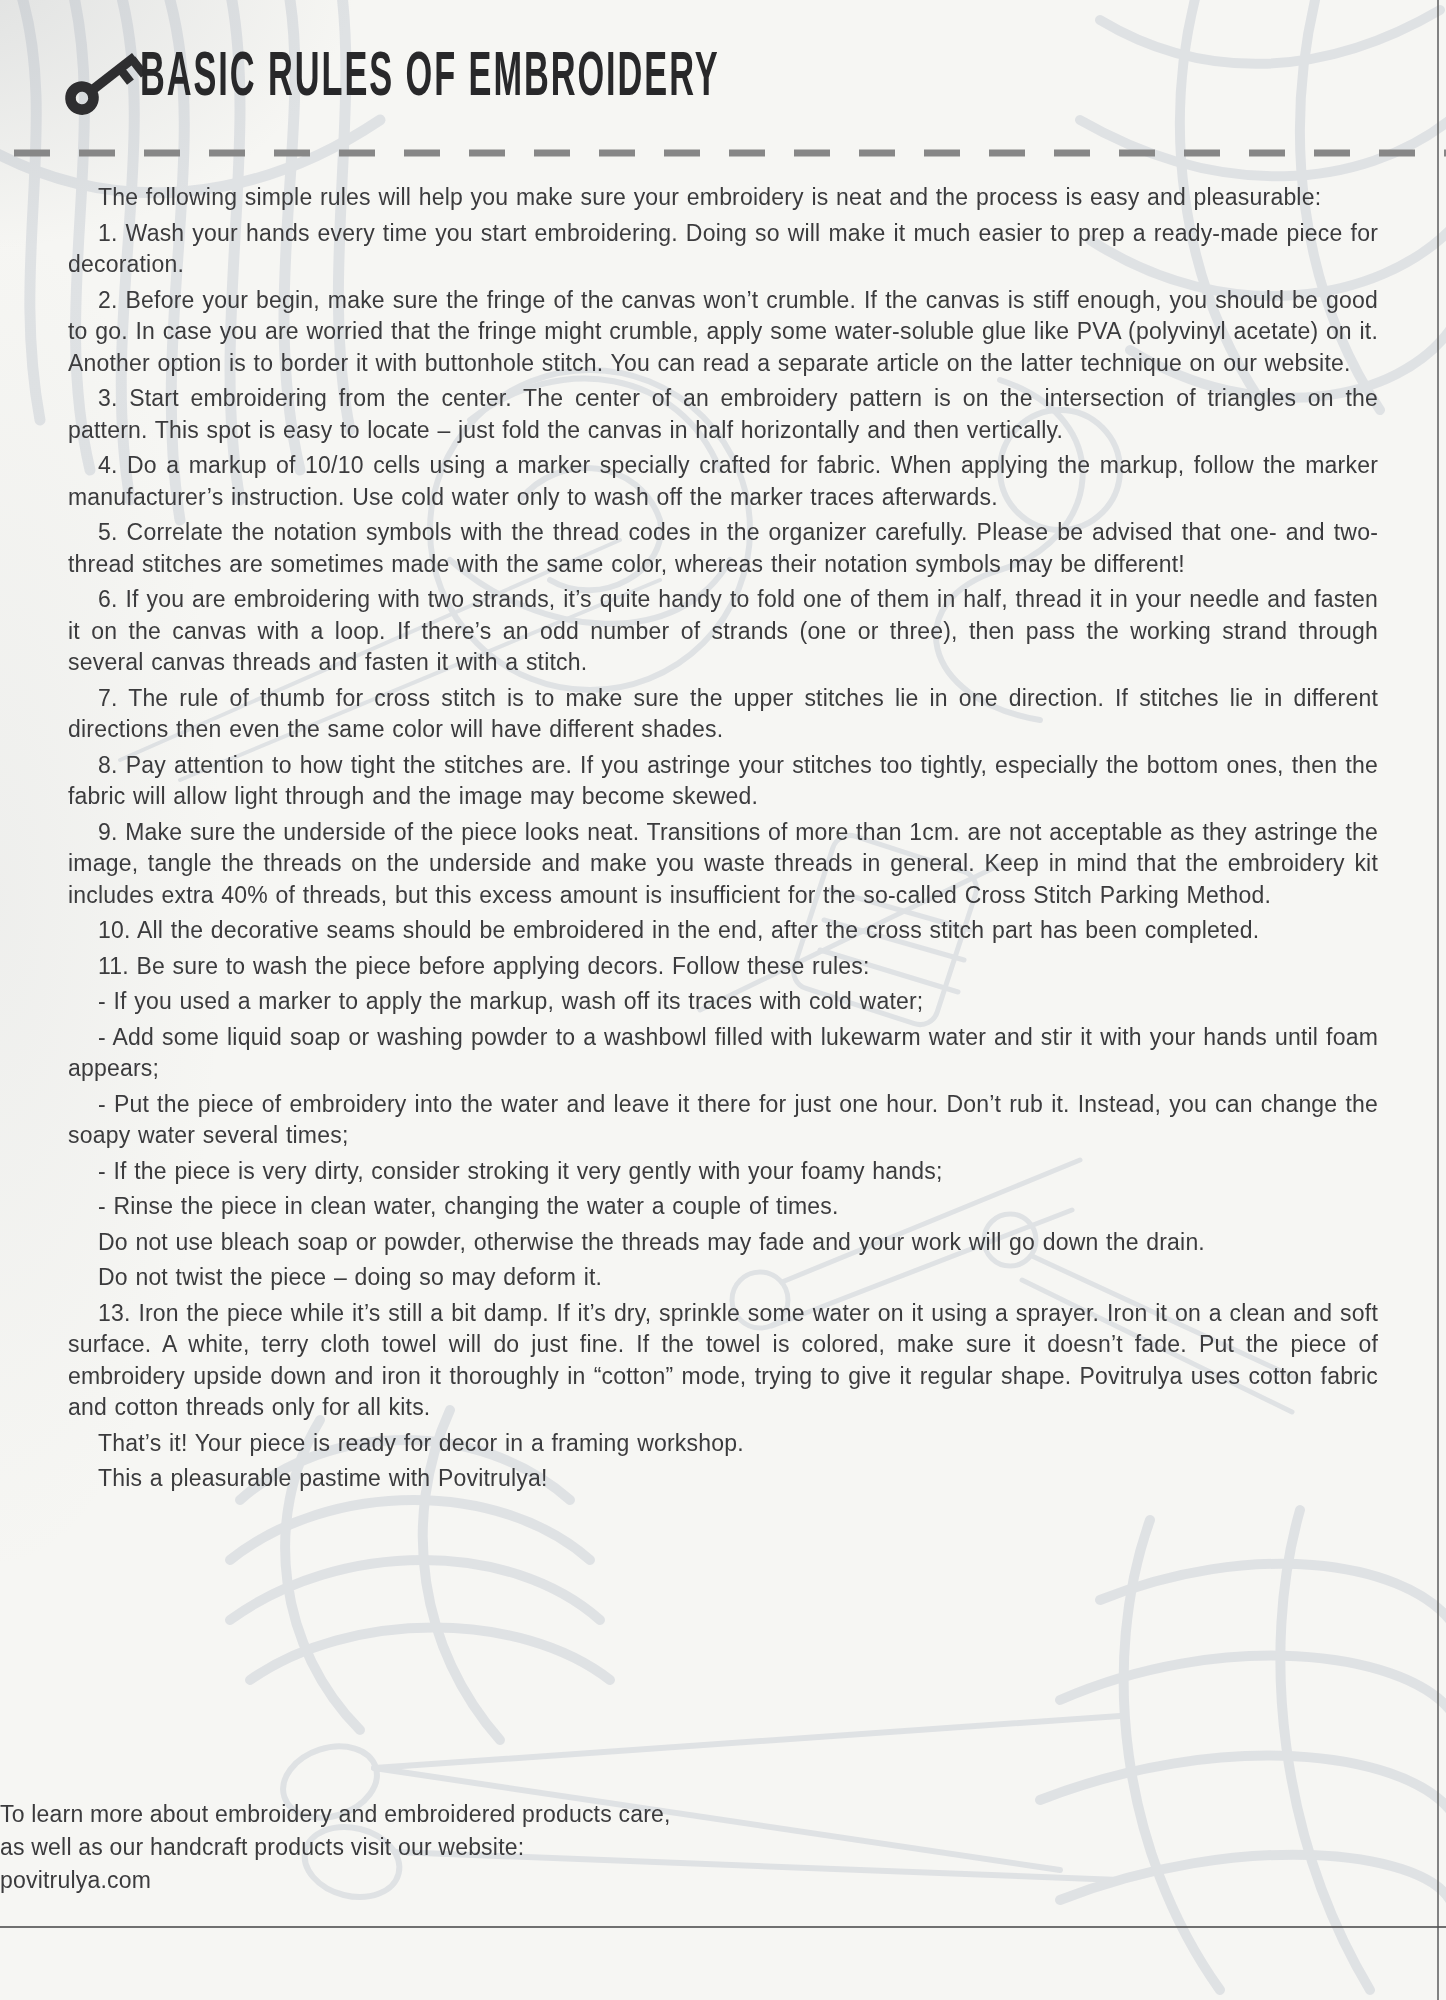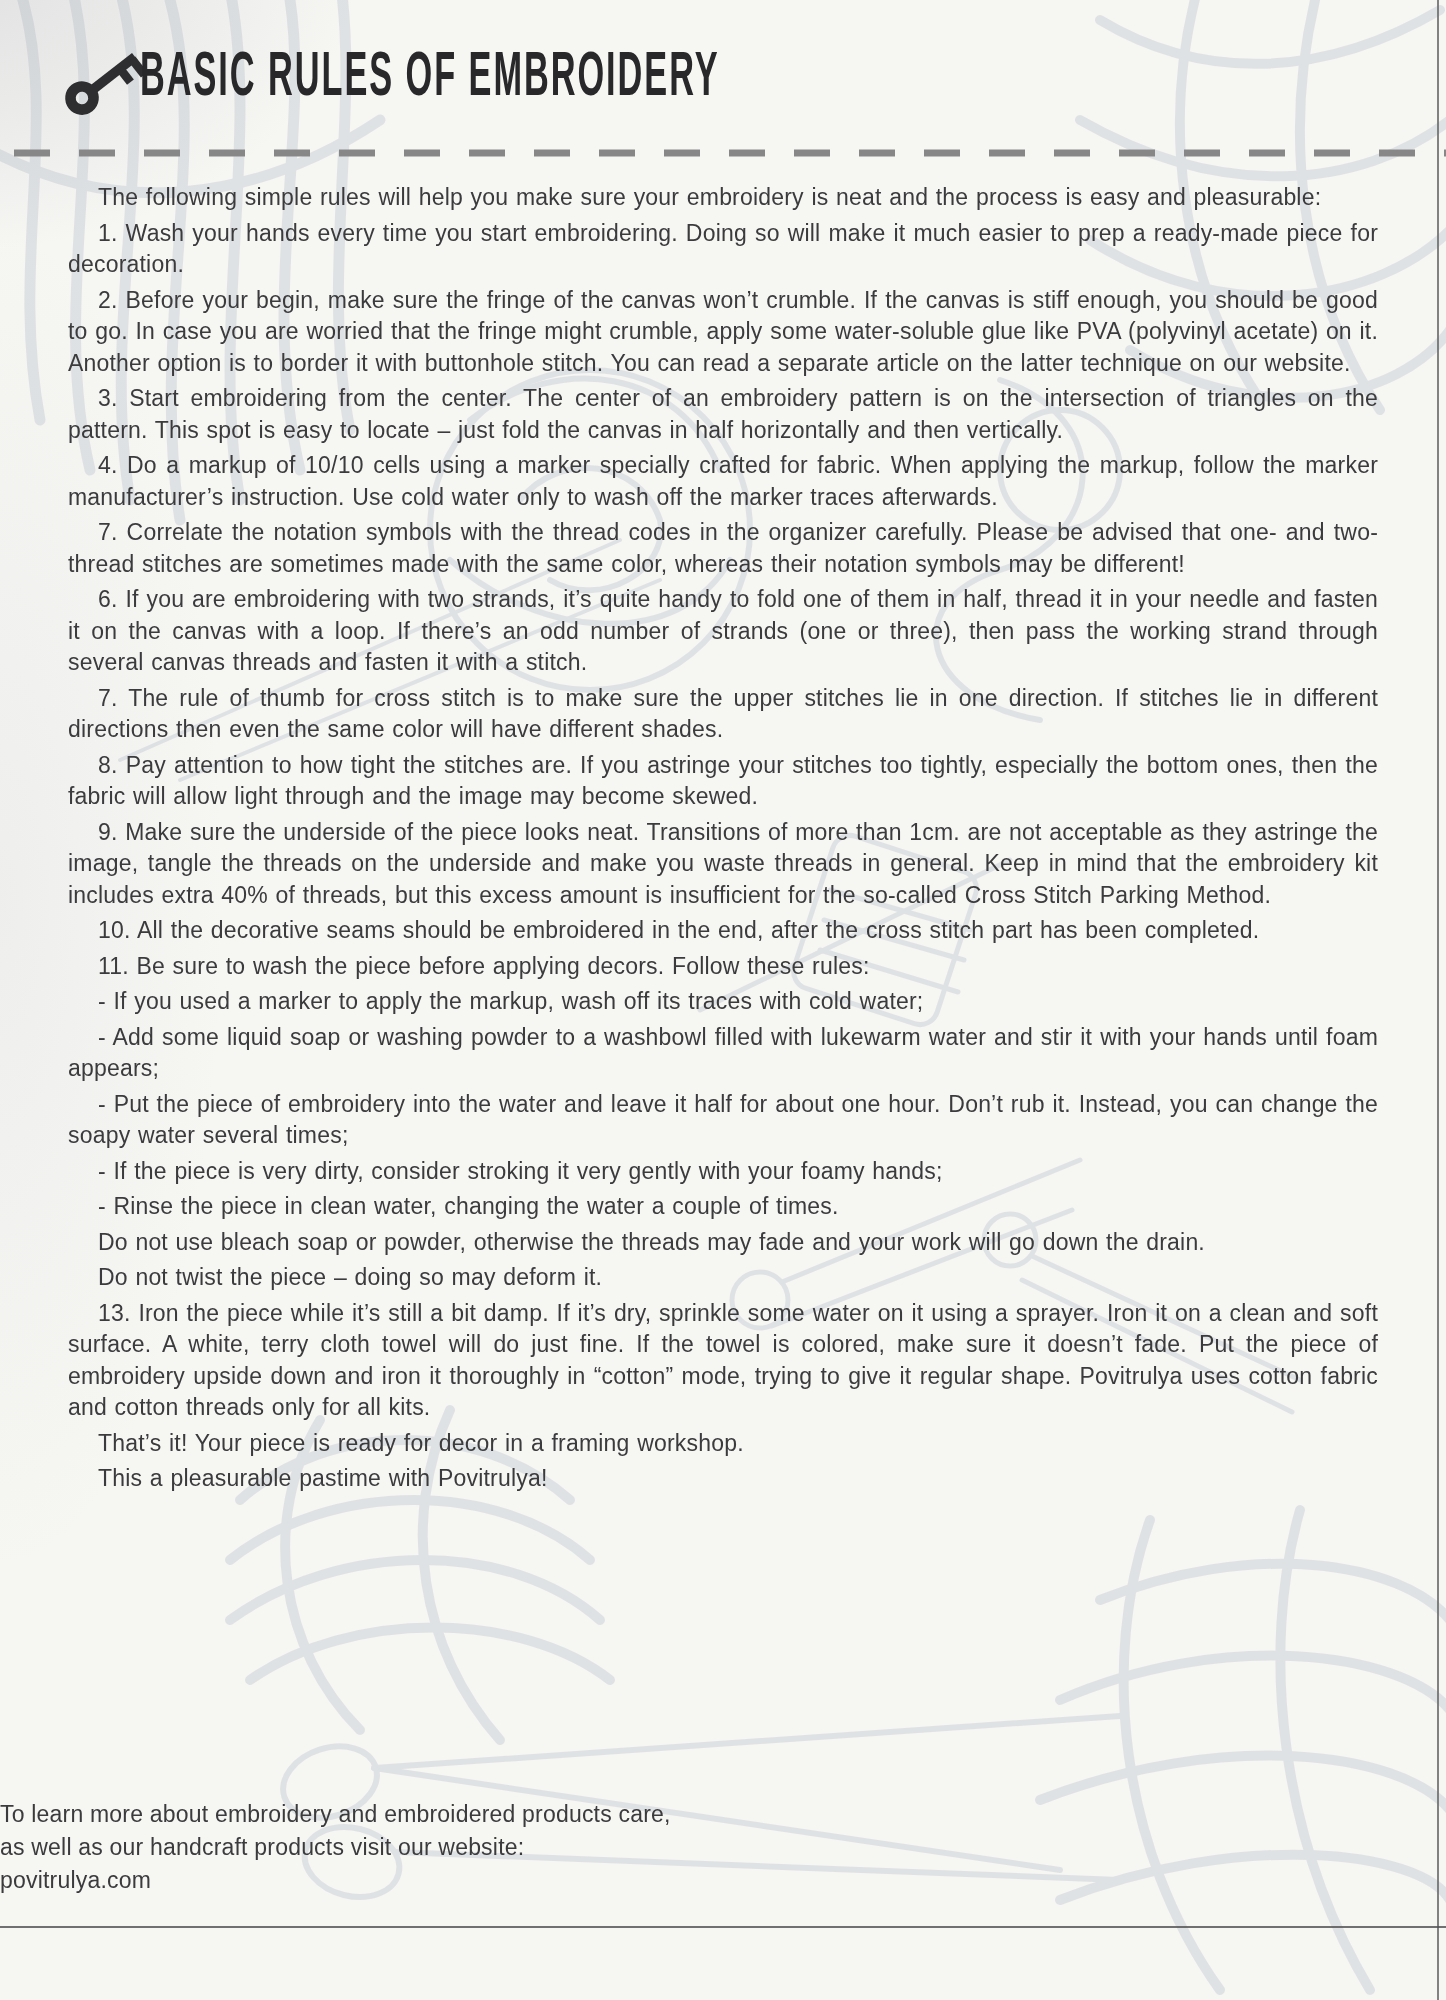--- a/index.html
+++ b/index.html
@@ -159,30 +159,30 @@
         </svg>
     </div>
   </div>
 
   <div class="body-text">
       <p class="para">The following simple rules will help you make sure your embroidery is neat and the process is easy and pleasurable:</p>
       <p class="para">1. Wash your hands every time you start embroidering. Doing so will make it much easier to prep a ready-made piece for decoration.</p>
       <p class="para">2. Before your begin, make sure the fringe of the canvas won’t crumble. If the canvas is stiff enough, you should be good to go. In case you are worried that the fringe might crumble, apply some water-soluble glue like PVA (polyvinyl acetate) on it. Another option is to border it with buttonhole stitch. You can read a separate article on the latter technique on our website.</p>
       <p class="para">3. Start embroidering from the center. The center of an embroidery pattern is on the intersection of triangles on the pattern. This spot is easy to locate – just fold the canvas in half horizontally and then vertically.</p>
       <p class="para">4. Do a markup of 10/10 cells using a marker specially crafted for fabric. When applying the markup, follow the marker manufacturer’s instruction. Use cold water only to wash off the marker traces afterwards.</p>
-      <p class="para">7. Correlate the notation symbols with the thread codes in the organizer carefully. Please be advised that one- and two-thread stitches are sometimes made with the same color, whereas their notation symbols may be different!</p>
+      <p class="para">5. Correlate the notation symbols with the thread codes in the organizer carefully. Please be advised that one- and two-thread stitches are sometimes made with the same color, whereas their notation symbols may be different!</p>
       <p class="para">6. If you are embroidering with two strands, it’s quite handy to fold one of them in half, thread it in your needle and fasten it on the canvas with a loop. If there’s an odd number of strands (one or three), then pass the working strand through several canvas threads and fasten it with a stitch.</p>
       <p class="para">7. The rule of thumb for cross stitch is to make sure the upper stitches lie in one direction. If stitches lie in different directions then even the same color will have different shades.</p>
       <p class="para">8. Pay attention to how tight the stitches are. If you astringe your stitches too tightly, especially the bottom ones, then the fabric will allow light through and the image may become skewed.</p>
       <p class="para">9. Make sure the underside of the piece looks neat. Transitions of more than 1cm. are not acceptable as they astringe the image, tangle the threads on the underside and make you waste threads in general. Keep in mind that the embroidery kit includes extra 40% of threads, but this excess amount is insufficient for the so-called Cross Stitch Parking Method.</p>
       <p class="para">10. All the decorative seams should be embroidered in the end, after the cross stitch part has been completed.</p>
       <p class="para">11. Be sure to wash the piece before applying decors. Follow these rules:</p>
       <p class="para">- If you used a marker to apply the markup, wash off its traces with cold water;</p>
       <p class="para">- Add some liquid soap or washing powder to a washbowl filled with lukewarm water and stir it with your hands until foam appears;</p>
-      <p class="para">- Put the piece of embroidery into the water and leave it half for about one hour. Don’t rub it. Instead, you can change the soapy water several times;</p>
+      <p class="para">- Put the piece of embroidery into the water and leave it there for just one hour. Don’t rub it. Instead, you can change the soapy water several times;</p>
       <p class="para">- If the piece is very dirty, consider stroking it very gently with your foamy hands;</p>
       <p class="para">- Rinse the piece in clean water, changing the water a couple of times.</p>
       <p class="para">Do not use bleach soap or powder, otherwise the threads may fade and your work will go down the drain.</p>
       <p class="para">Do not twist the piece – doing so may deform it.</p>
       <p class="para">13. Iron the piece while it’s still a bit damp. If it’s dry, sprinkle some water on it using a sprayer. Iron it on a clean and soft surface. A white, terry cloth towel will do just fine. If the towel is colored, make sure it doesn’t fade. Put the piece of embroidery upside down and iron it thoroughly in “cotton” mode, trying to give it regular shape. Povitrulya uses cotton fabric and cotton threads only for all kits.</p>
       <p class="para">That’s it! Your piece is ready for decor in a framing workshop.</p>
       <p class="para">This a pleasurable pastime with Povitrulya!</p>
     </div>
 
   <div class="footer-note">

